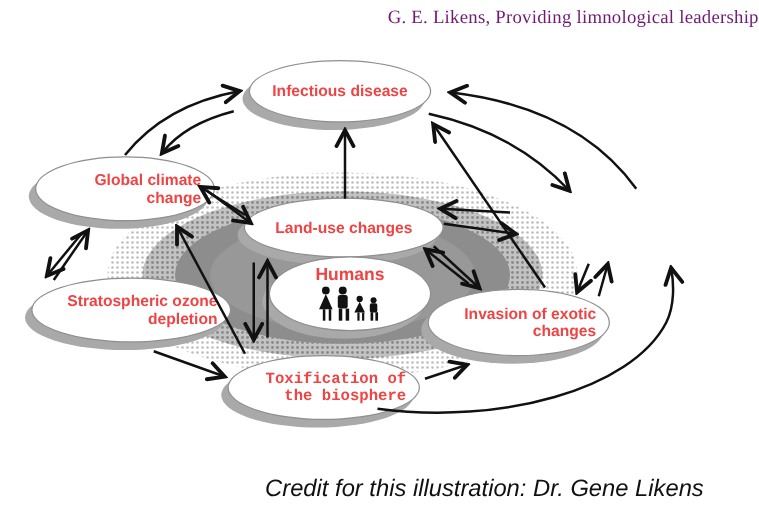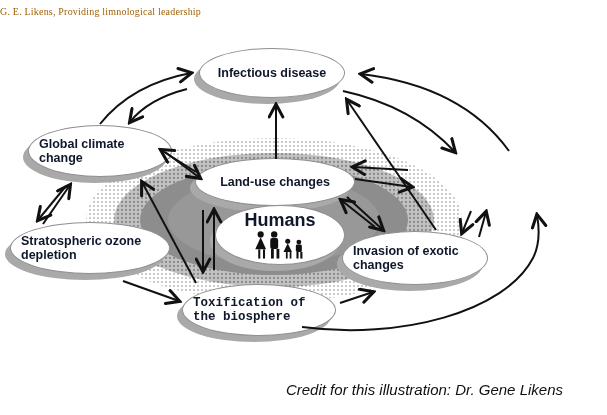--- a/index.html
+++ b/index.html
@@ -1,29 +1,29 @@
 <!DOCTYPE html>
 <html><head>
 <meta charset="utf-8">
 <style>
   html,body{margin:0;padding:0;background:#fff;}
   #stage{position:relative;width:607px;height:415px;background:#ffffff;overflow:hidden;
          font-family:"Liberation Sans", sans-serif;}
-  #title{position:absolute;top:6px;left:0;width:100%;text-align:left;
-         font-family:"Liberation Serif", serif;font-size:10px;color:#a16207;letter-spacing:.2px;}
-  #credit{position:absolute;top:381px;right:44px;font-style:italic;font-size:15px;color:#101010;}
+  #title{position:absolute;top:6px;left:0;width:100%;text-align:right;
+         font-family:"Liberation Serif", serif;font-size:15px;color:#701a75;letter-spacing:.2px;}
+  #credit{position:absolute;top:381px;right:44px;font-style:italic;font-size:19px;color:#101010;}
   svg.layer{position:absolute;left:0;top:0;pointer-events:none;}
   #rings{z-index:1;}
   #arrows{z-index:3;}
   .node{position:absolute;z-index:2;background:#fff;border:1.2px solid #8f8f8f;border-radius:50%;
         display:flex;flex-direction:column;align-items:center;justify-content:center;
-        text-align:left;font-weight:bold;font-size:12.5px;line-height:1.12;color:#0f172a;
+        text-align:right;font-weight:bold;font-size:12.5px;line-height:1.12;color:#ef4444;
         box-shadow:-5px 6px 0 0 #a9a9a9;padding:2px 10px;box-sizing:border-box;}
   .node .lbl{display:block;}
-  #n-humans .lbl{font-size:18px;margin-bottom:1px;}
+  #n-humans .lbl{font-size:14px;margin-bottom:1px;}
   .ppl{display:block;}
 </style>
 </head>
 <body>
 
 <div id="stage">
 
   <div id="title">G. E. Likens, Providing limnological leadership</div>
 
   <svg id="rings" class="layer" width="607" height="415">
@@ -76,21 +76,21 @@
 
         <circle cx="47.5" cy="11.5" r="2.5"></circle>
         <rect x="44.4" y="14" width="6.2" height="7.8" rx="1.5"></rect>
         <rect x="45" y="21.5" width="2.2" height="7"></rect>
         <rect x="49" y="21.5" width="2.2" height="7"></rect>
       </g>
     </svg>
   </div>
 
 
-  <div class="node" id="n-strat" style="left:10px;top:222px;width:160px;height:52px;">
+  <div class="node" id="n-strat" style="left:25px;top:222px;width:160px;height:52px;">
     <span class="lbl">Stratospheric ozone depletion</span>
   </div>
 
   <div class="node" id="n-invasion" style="left:342px;top:231px;width:146px;height:54px;">
     <span class="lbl">Invasion of exotic changes</span>
   </div>
 
   <div class="node" id="n-tox" style="left:182px;top:284px;width:154px;height:52px;font-family:Liberation Mono, monospace;">
     <span class="lbl">Toxification of the biosphere</span>
   </div>

